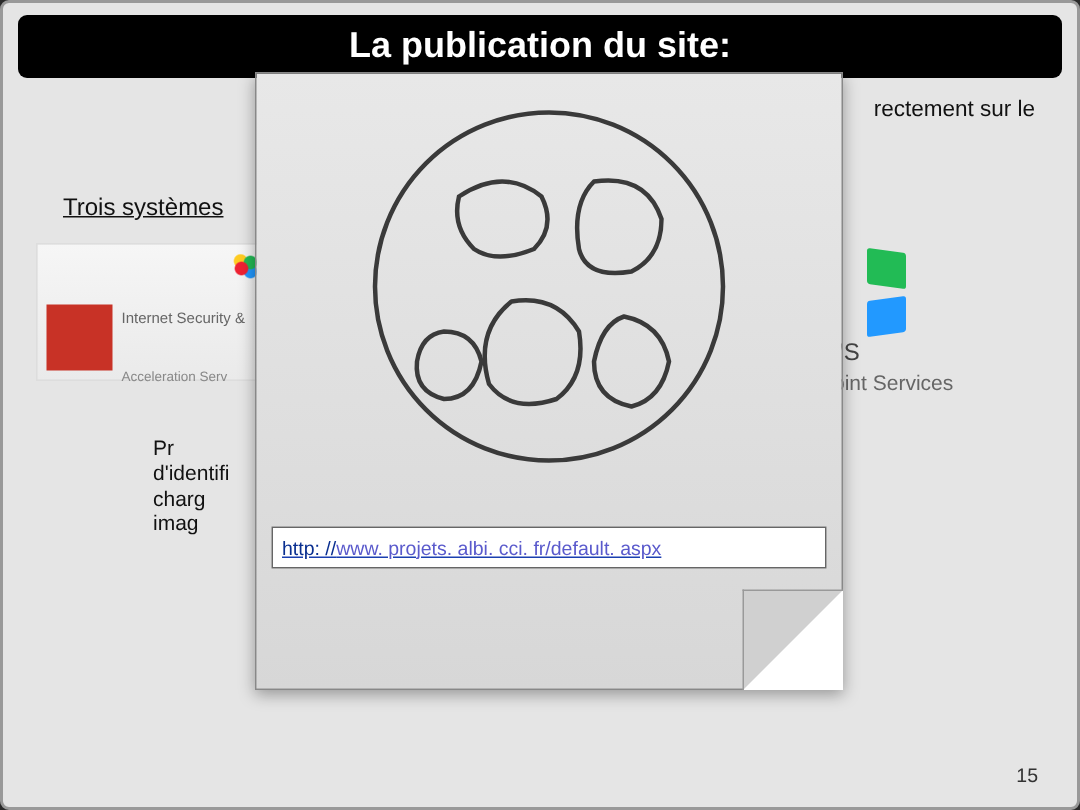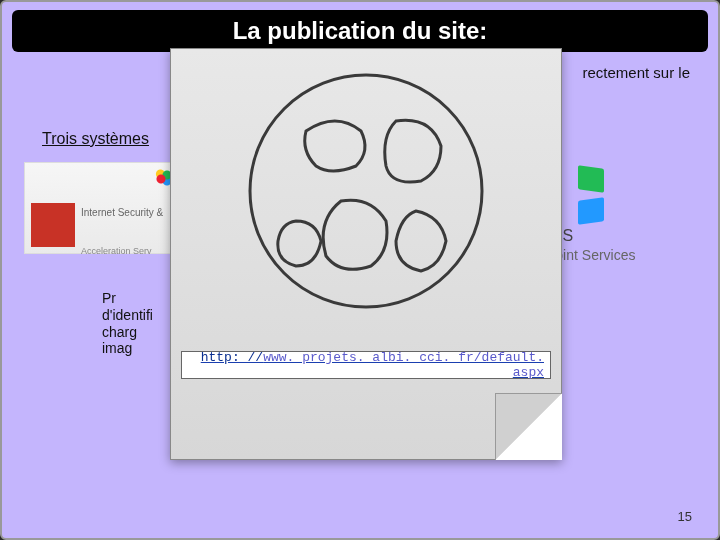--- a/index.html
+++ b/index.html
@@ -8,21 +8,21 @@
     width: 720px;
     height: 540px;
     background: #2a2a2a;
     font-family: Arial, Helvetica, sans-serif;
     overflow: hidden;
   }
   .slide {
     position: relative;
     width: 720px;
     height: 540px;
-    background: #c4b5fd;
+    background: #e5e5e5;
     border: 2px solid #999;
     border-radius: 6px;
     box-sizing: border-box;
   }
   .titlebar {
     position: absolute;
     top: 8px;
     left: 10px;
     right: 10px;
     height: 42px;
@@ -168,21 +168,21 @@
     border: 1px solid #666;
     display: flex;
     align-items: center;
     padding: 0 6px;
     box-sizing: border-box;
   }
   .urlbar a {
     font-size: 13px;
     color: #1a3fb0;
     text-decoration: underline;
-    font-family: Liberation Mono, monospace;
+    font-family: Liberation Sans, sans-serif;
     text-align: right;
   }
   .urlbar .proto { color: #0a2f90; }
   .urlbar .rest { color: #5a5acc; }
   .pagenum {
     position: absolute;
     right: 26px;
     bottom: 14px;
     font-size: 13px;
     color: #333;

